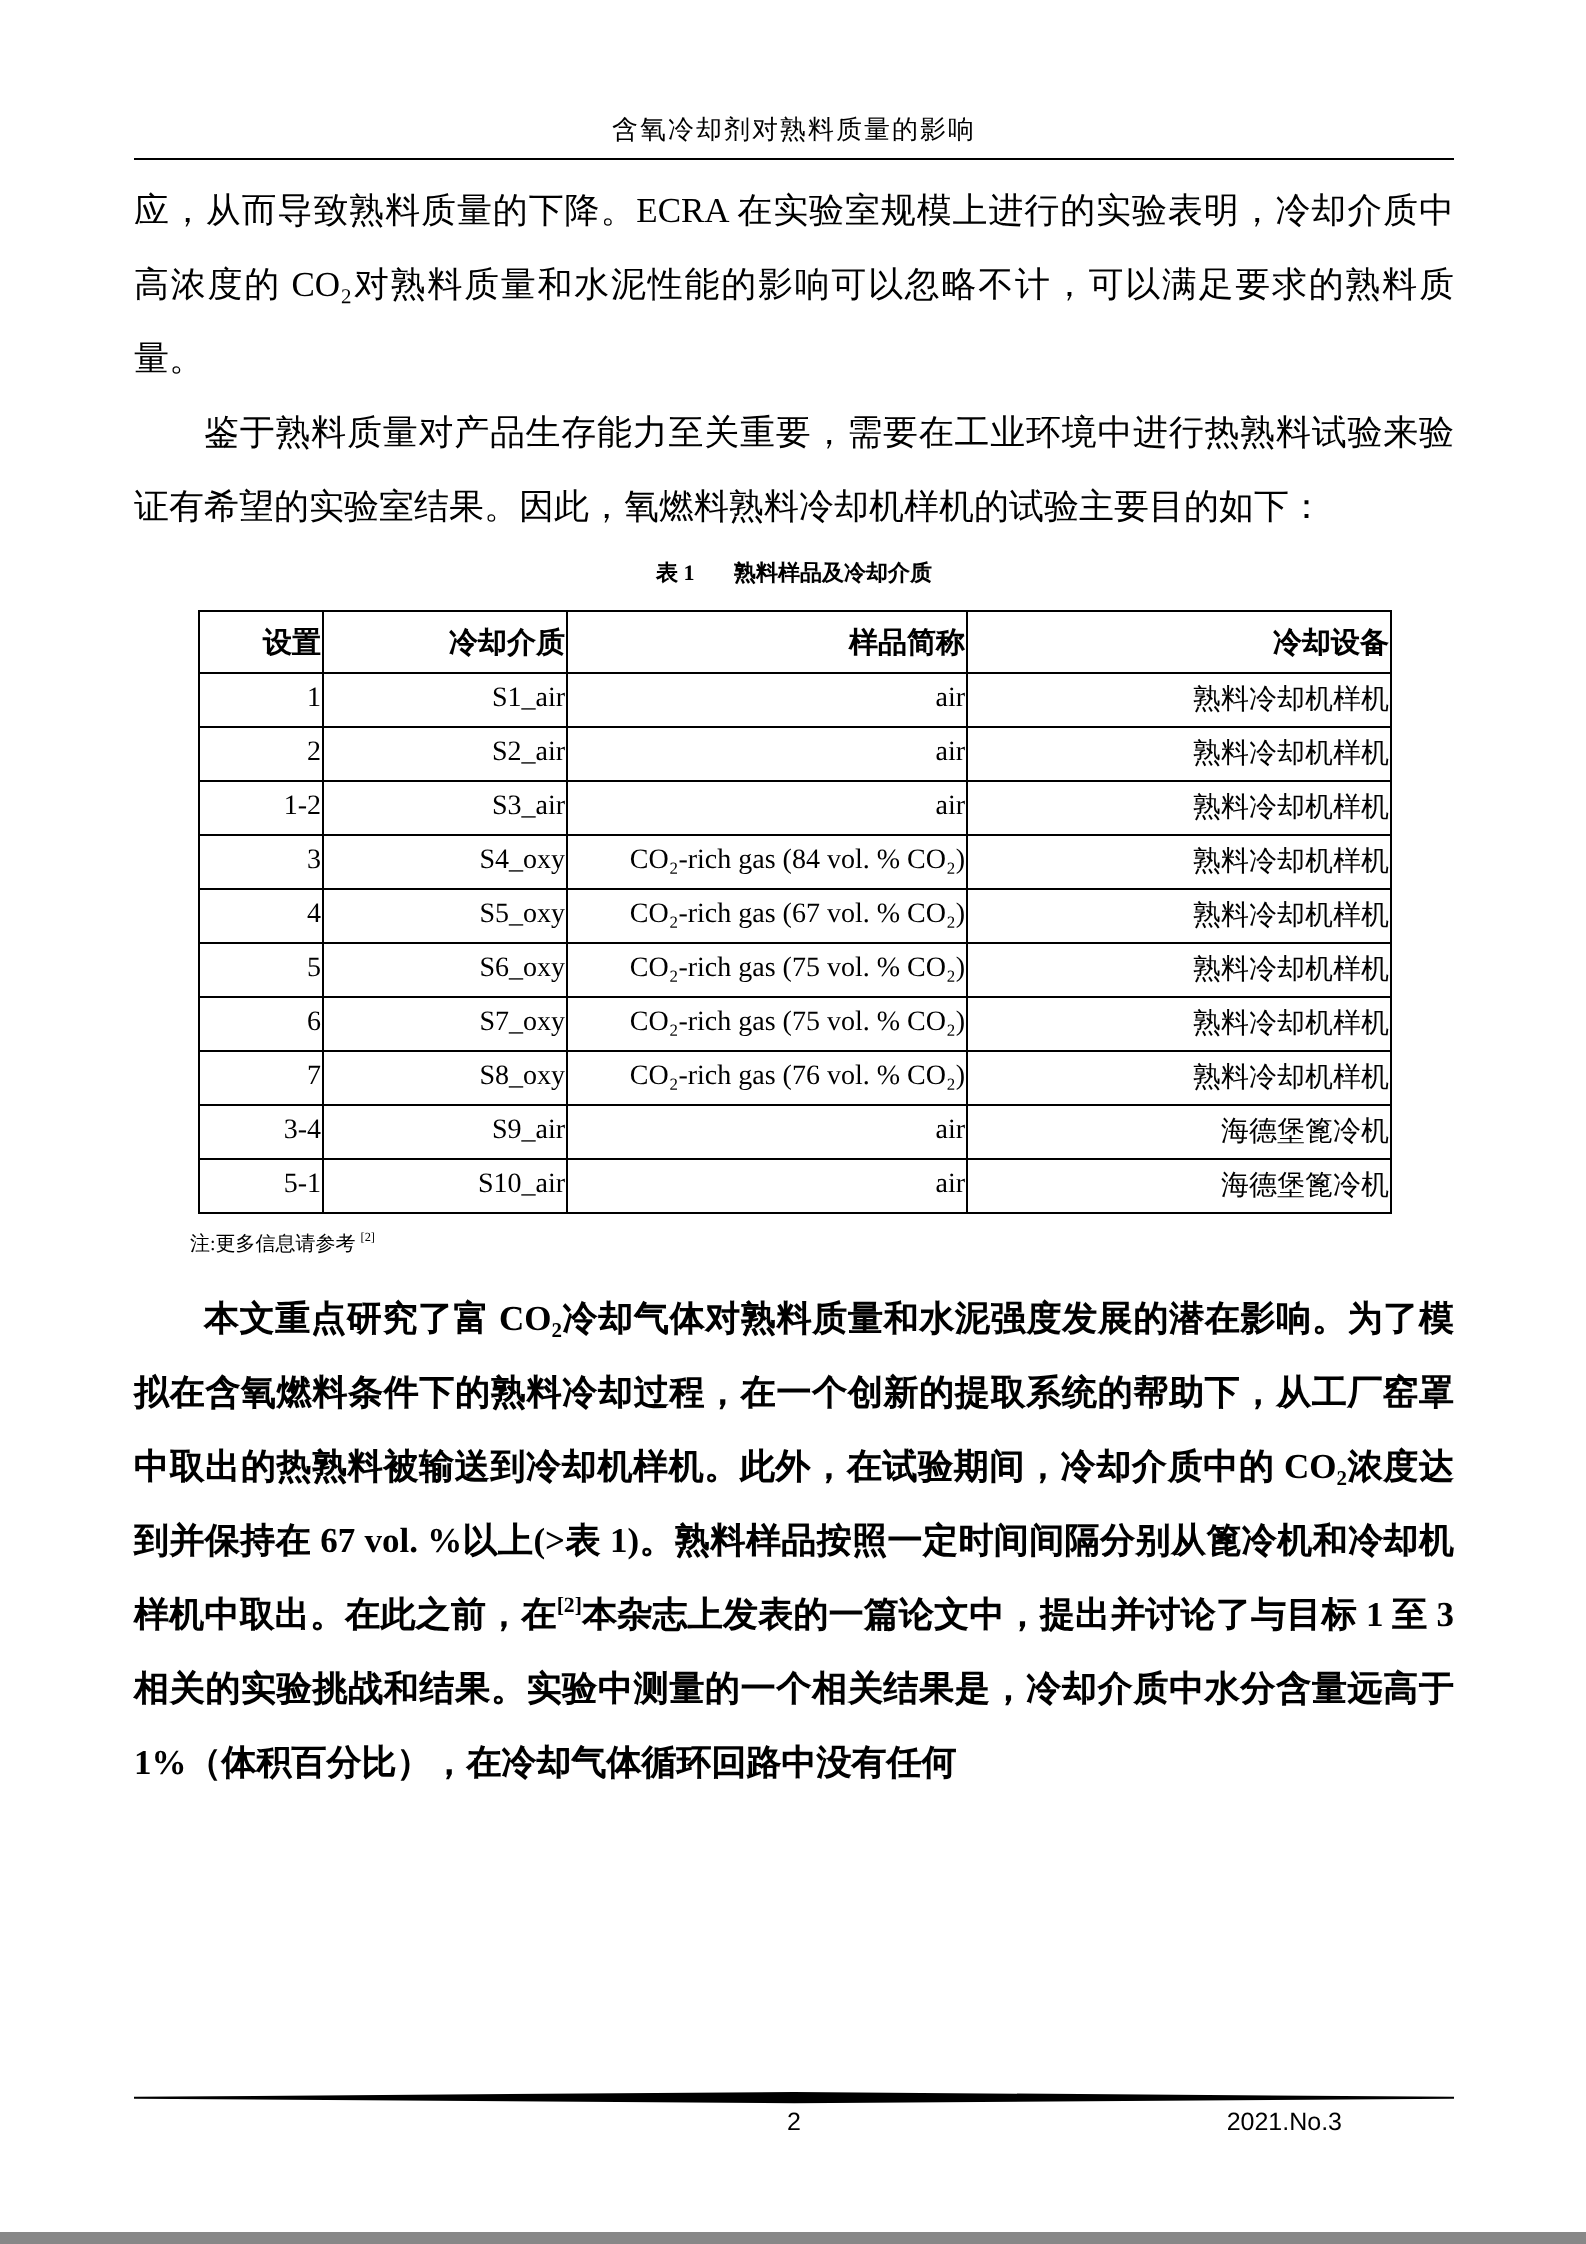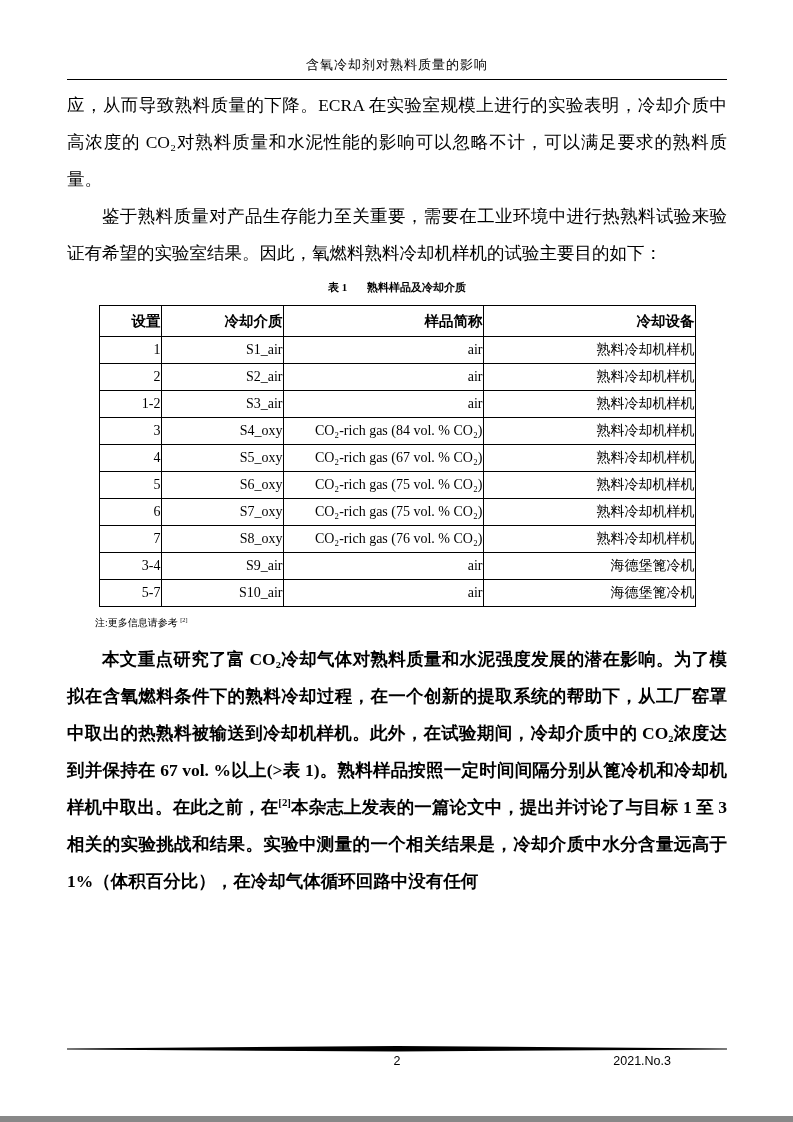--- a/index.html
+++ b/index.html
@@ -116,21 +116,21 @@
           <td>CO₂-rich gas (76 vol. % CO₂)</td>
           <td>熟料冷却机样机</td>
         </tr>
         <tr>
           <td>3-4</td>
           <td>S9_air</td>
           <td>air</td>
           <td>海德堡篦冷机</td>
         </tr>
         <tr>
-          <td>5-7</td>
+          <td>5-1</td>
           <td>S10_air</td>
           <td>air</td>
           <td>海德堡篦冷机</td>
         </tr>
       </tbody>
     </table>
 
     <div class="table-note">
       <span>注:更多信息请参考 </span><sup class="ref">[2]</sup>
     </div>

